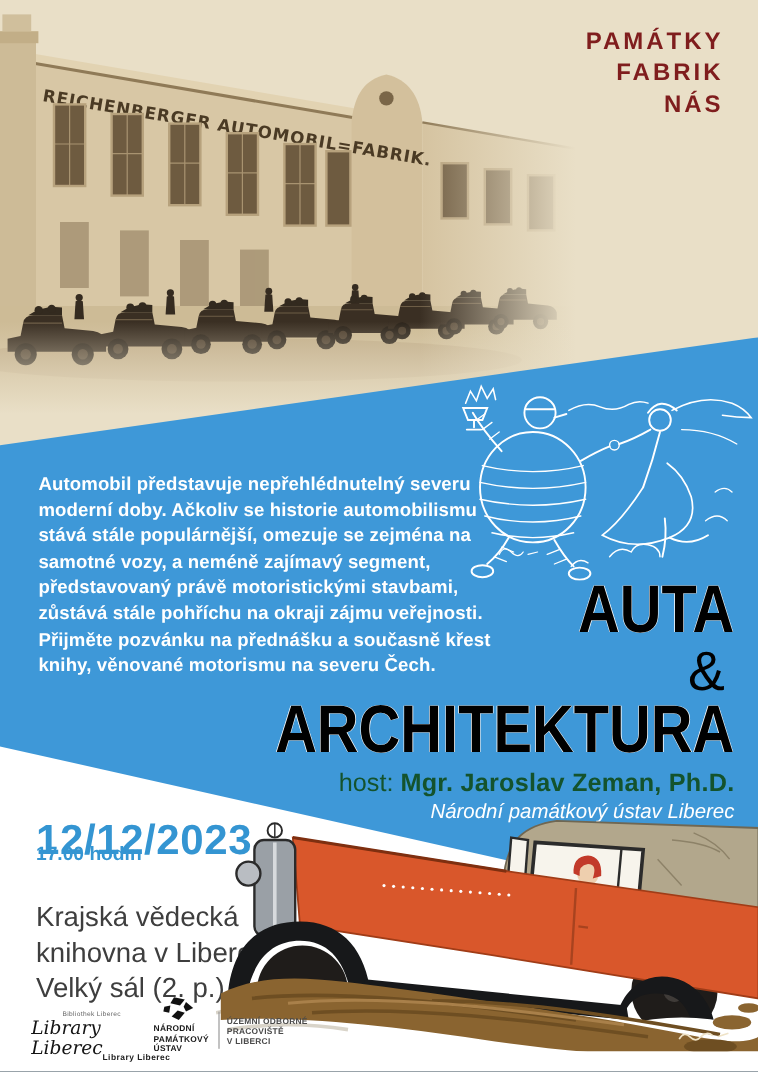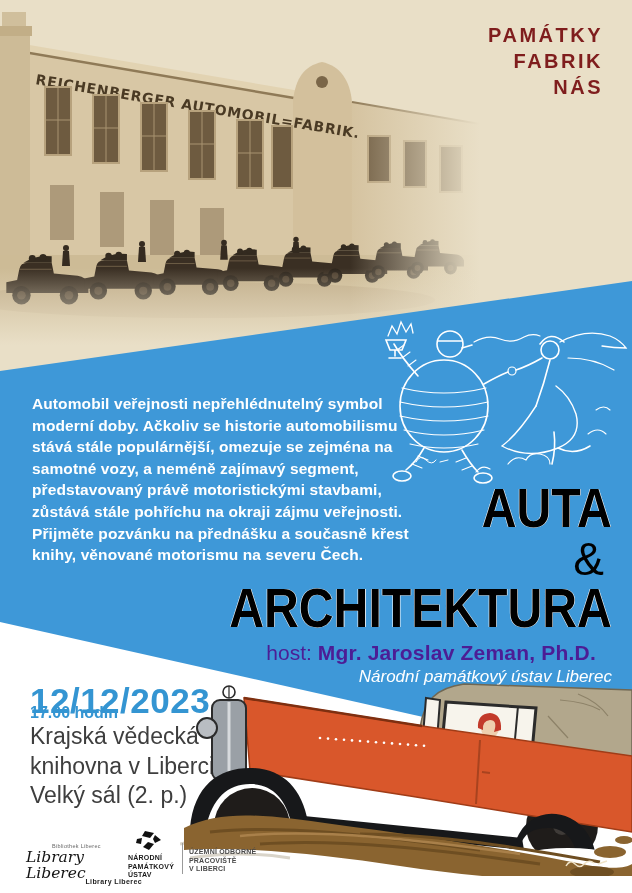--- a/index.html
+++ b/index.html
@@ -26,29 +26,29 @@
   #intro span{display:block;white-space:nowrap;}
 
   
   #title{right:20px;top:480px;text-align:right;color:#000000;}
   .title-line{display:block;font-weight:bold;font-size:56px;line-height:56px;
               transform:scaleX(.86);transform-origin:100% 50%;
               text-shadow:.6px 0 0 #fff,-.6px 0 0 #fff;}
   #amp{display:block;font-weight:400;font-size:46px;line-height:42px;margin:2px 8px 0 0;}
 
   
-  #hostline{right:36px;top:641px;color:#4c1d95;font-size:21px;white-space:nowrap;}
+  #hostline{right:20px;top:641px;color:#14532d;font-size:21px;white-space:nowrap;}
   #hostline .pre{font-weight:500;}
   #hostline .name{font-weight:bold;letter-spacing:.2px;}
   #affil{right:20px;top:667px;color:#fff;font-size:17px;font-style:italic;font-weight:500;}
 
   
   #date{left:30px;top:681px;color:#3495d2;font-size:35px;font-weight:800;letter-spacing:.5px;}
   #time{left:30px;top:704px;color:#3495d2;font-size:16px;font-weight:600;}
-  #venue{left:30px;top:722px;color:#3e3e3e;font-size:23px;font-weight:500;line-height:29.5px;}
+  #venue{left:30px;top:750px;color:#3e3e3e;font-size:23px;font-weight:500;line-height:29.5px;}
   #venue span{display:block;white-space:nowrap;}
 
   
   #liblogo{left:26px;top:843px;width:116px;color:#141414;}
   #lib-top{display:block;font-size:5.5px;color:#666;margin-left:26px;letter-spacing:.3px;}
   #lib-name{display:block;font-family:"DejaVu Serif",serif;font-style:italic;font-size:15.5px;line-height:16px;}
   #lib-bottom{display:block;font-size:7px;font-weight:bold;color:#222;text-align:right;
               margin-top:-3px;letter-spacing:.4px;}
   #npulogo{left:128px;top:830px;width:52px;text-align:left;}
   #npu-icon{display:block;margin:0 auto 2px 8px;}
@@ -199,21 +199,21 @@
     <path d="M202,28 Q228,14 252,22 Q262,26 268,34 Q256,34 244,32" stroke-width="1.3"></path>
     <path d="M210,44 Q236,44 256,56" stroke-width="1.2"></path>
     <path d="M230,120 q10,-8 18,0 M238,96 q8,-6 14,0" stroke-width="1.1"></path>
 
     <path d="M150,150 q8,-10 18,-4 q4,-8 14,-6 q10,2 10,10 M118,158 q6,-8 14,-3" stroke-width="1.2"></path>
 
     <path d="M58,148 q4,-8 10,-2 t10,0 m4,2 l8,-2" stroke-width="1"></path>
   </svg>
 
   <div class="abs" id="intro">
-    <span>Automobil veřejnosti nepřehlédnutelný symbol</span>
+    <span>Automobil představuje nepřehlédnutelný severu</span>
     <span>moderní doby. Ačkoliv se historie automobilismu</span>
     <span>stává stále populárnější, omezuje se zejména na</span>
     <span>samotné vozy, a neméně zajímavý segment,</span>
     <span>představovaný právě motoristickými stavbami,</span>
     <span>zůstává stále pohříchu na okraji zájmu veřejnosti.</span>
     <span>Přijměte pozvánku na přednášku a současně křest</span>
     <span>knihy, věnované motorismu na severu Čech.</span>
   </div>
 
   <div class="abs" id="title">

